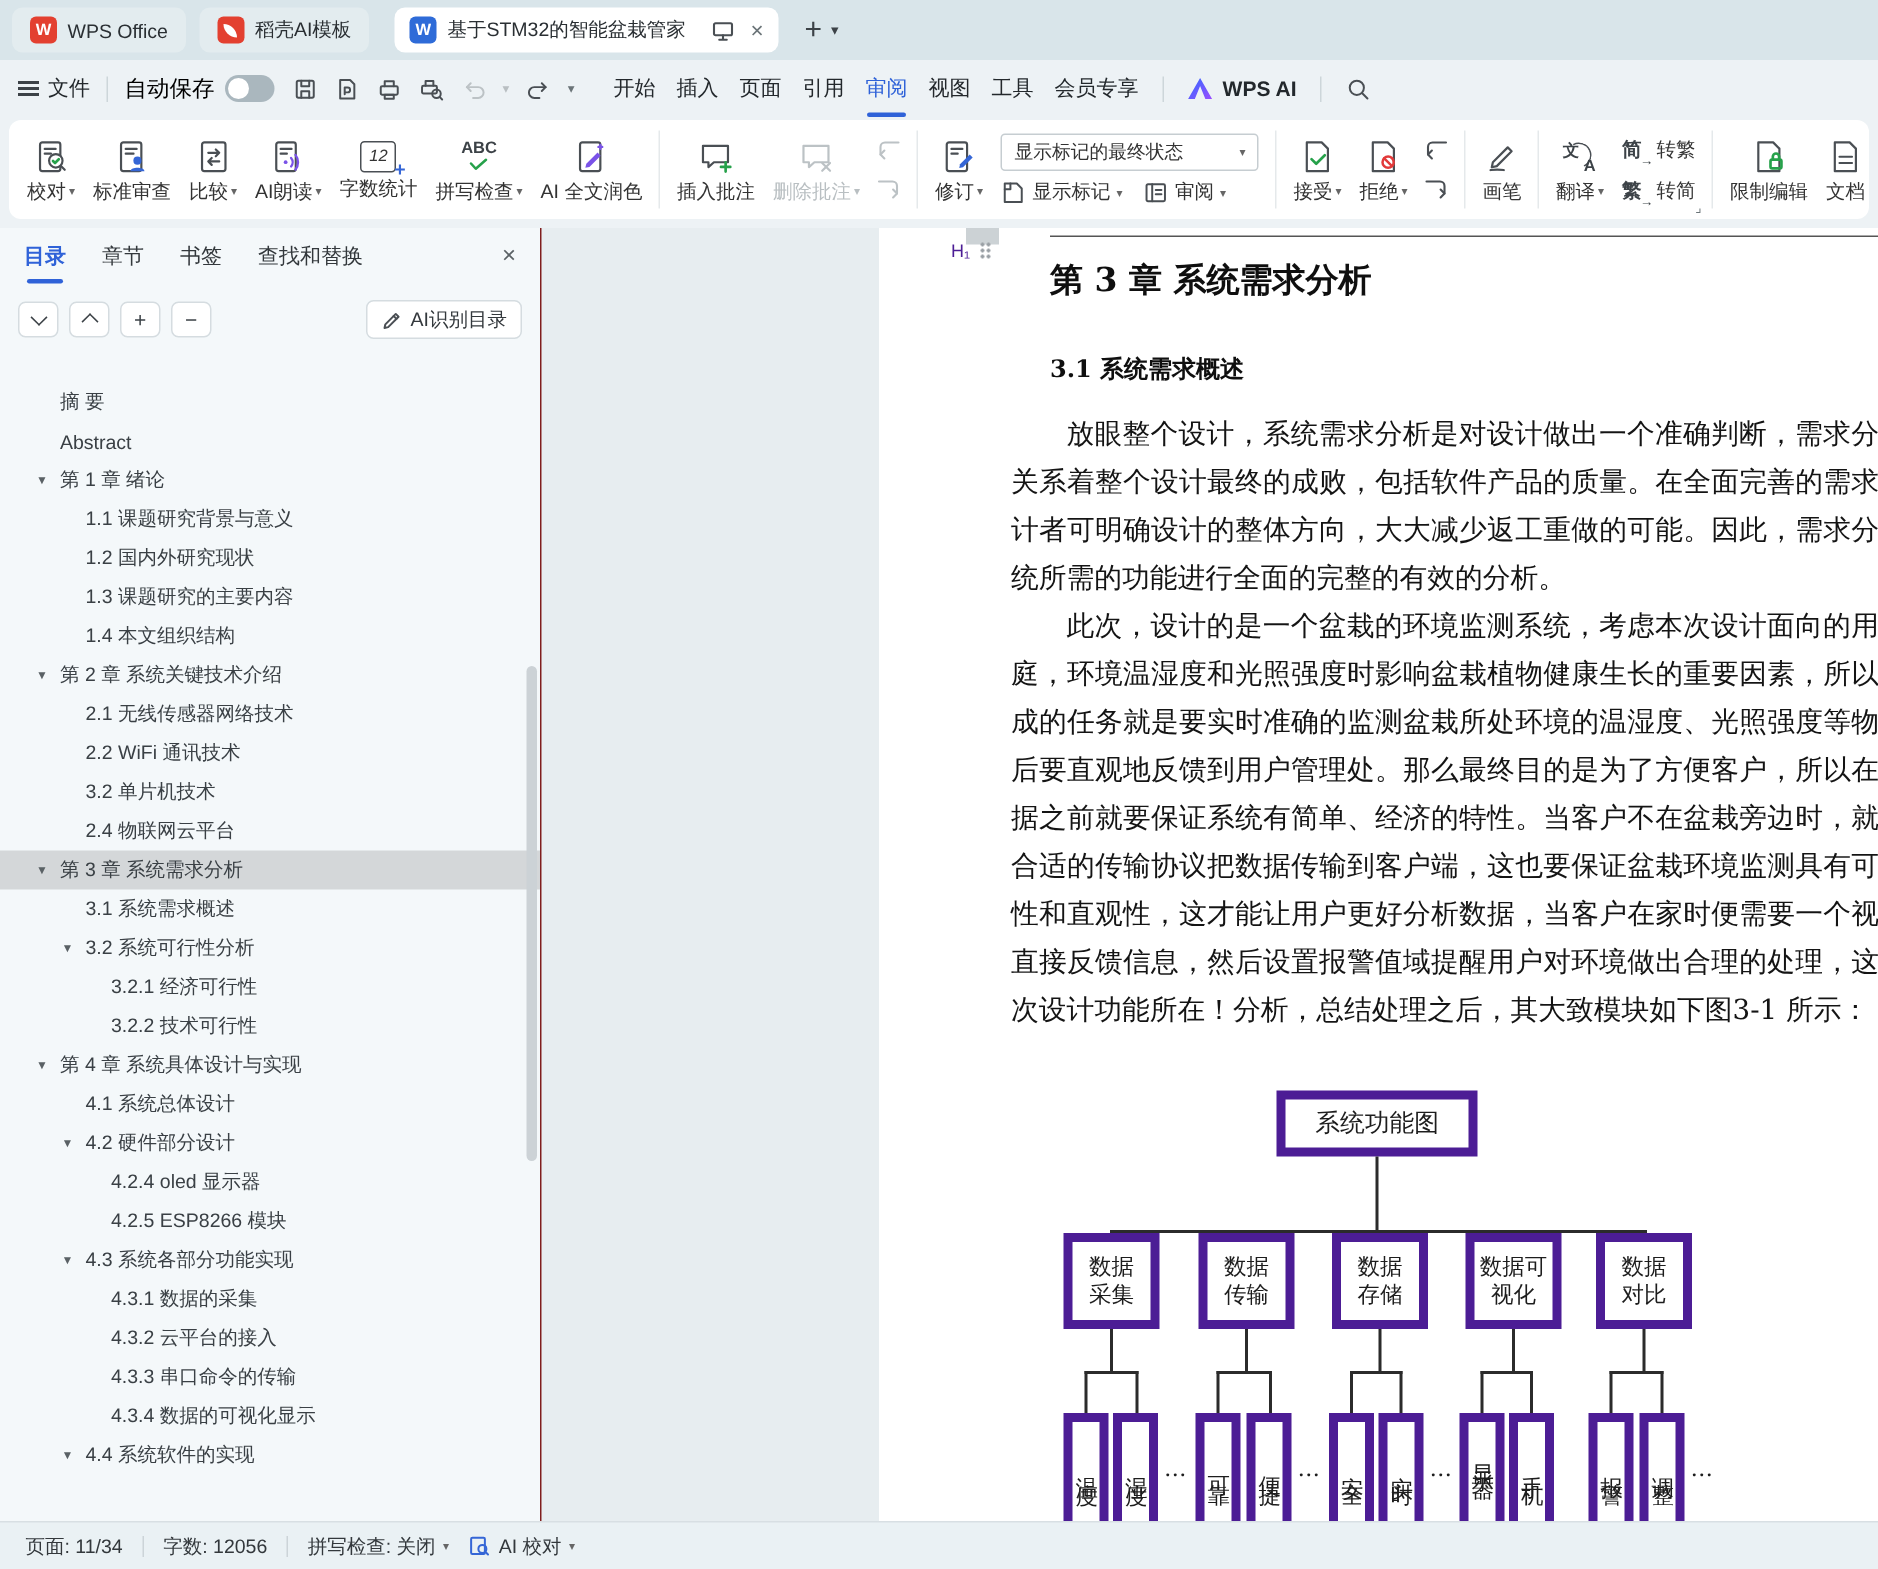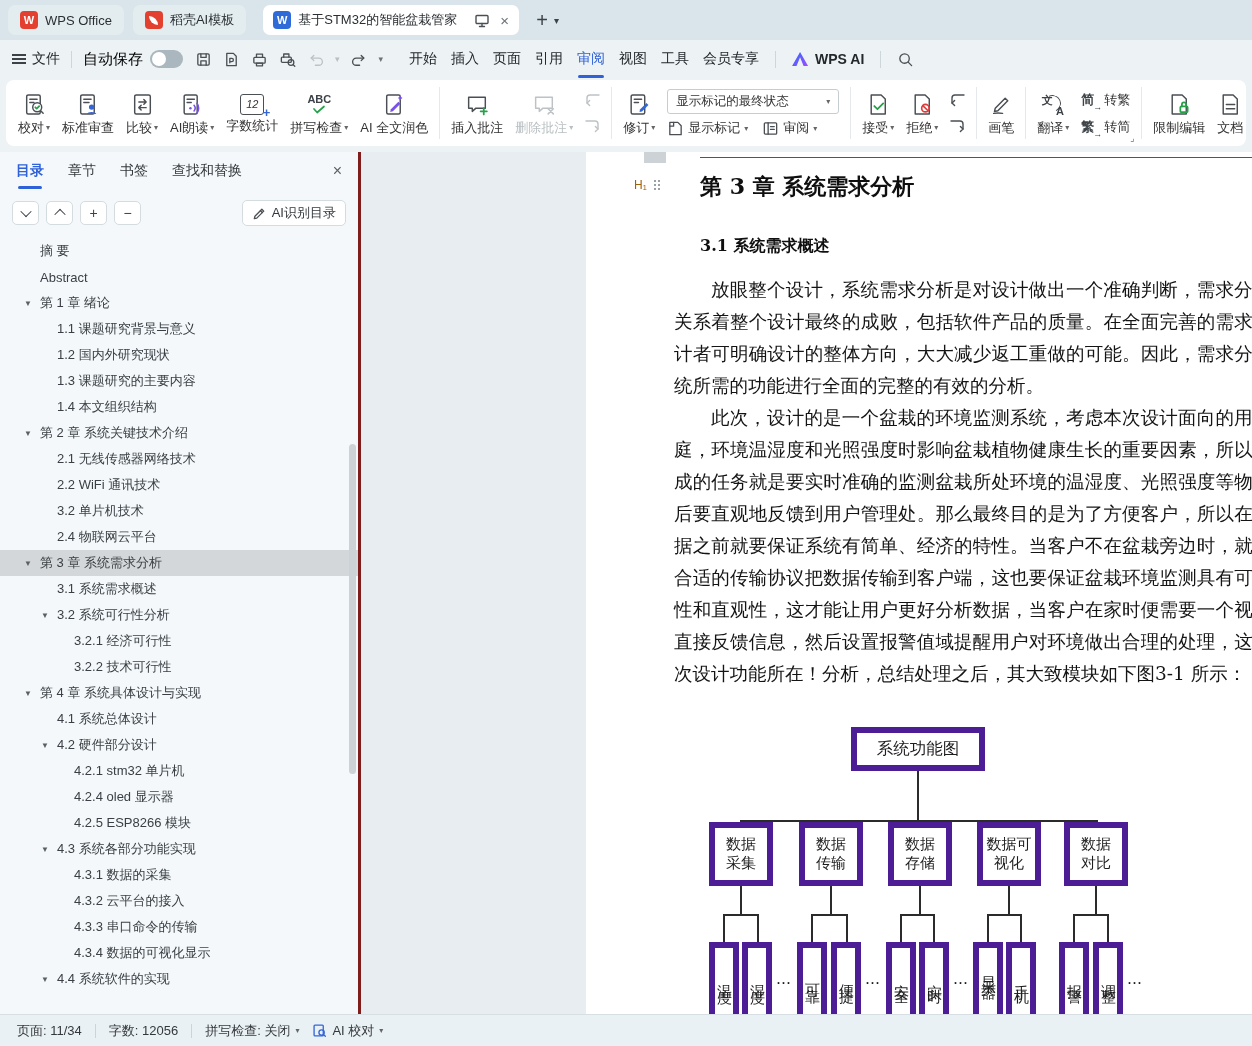--- a/index.html
+++ b/index.html
@@ -66,48 +66,48 @@
   .zh-ic em{position:absolute;right:-8px;bottom:-3px;font-size:9px;font-style:normal;color:#3c4247}
   .tr-ic{position:relative;width:25px;height:25px}
   .tr-ic i{position:absolute;left:1px;top:1px;font-style:normal;font-size:11px;font-weight:bold;color:#3c4247}
   .tr-ic em{position:absolute;right:2px;bottom:0;font-style:normal;font-size:11px;font-weight:bold;color:#3c4247}
   .arc{position:absolute;width:17px;height:17px;border:1.4px solid #4a4f54;border-radius:50%;border-left-color:transparent;border-bottom-color:transparent}
   .arc.a1{left:3px;top:3px;transform:rotate(18deg)}
   .launcher{position:absolute;font-size:9px;color:#6b7478;right:2px;bottom:1px}
   .tgroup{position:relative;display:flex;align-items:center;flex:0 0 auto}
 
   
-  .sidebar{position:absolute;top:152px;left:0;width:361px;bottom:32px;background:#f4f8fa;border-right:3px solid #7f1d1d;overflow:hidden}
+  .sidebar{position:absolute;top:152px;left:0;width:361px;bottom:32px;background:#f4f8fa;border-right:1px solid #7f1d1d;overflow:hidden}
   .side-tabs{display:flex;align-items:center;height:38px;padding:0 16px;font-size:14px;color:#33383c;gap:24px}
   .side-tab{position:relative}
   .side-tab.active{color:#2f62d8;font-weight:bold}
   .side-tab.active::after{content:"";position:absolute;left:2px;right:2px;bottom:-9px;height:3px;border-radius:2px;background:#2f62d8}
   .side-x{margin-left:auto;color:#5a6165;font-size:16px}
   .side-toolbar{display:flex;align-items:center;gap:7px;padding:10px 12px 4px}
   .sbtn{width:27px;height:24px;background:#fff;border:1px solid #d5dce0;border-radius:5px;display:flex;align-items:center;justify-content:center;color:#3c4247;font-size:14px}
   .cv{width:8px;height:8px;border:1.6px solid #3c4247;border-top:none;border-right:none;display:block}
   .cv.dn{transform:rotate(-45deg) translate(1px,-1px)}
   .cv.up{transform:rotate(135deg) translate(1px,-1px)}
   .ai-toc{margin-left:auto;height:26px;background:#fff;border:1px solid #d5dce0;border-radius:5px;display:flex;align-items:center;gap:5px;padding:0 9px;font-size:13px;color:#33383c}
-  .toc{margin-top:8px;font-size:13px;color:#3a4045}
+  .toc{margin-top:25px;font-size:13px;color:#3a4045}
   .toc-row{height:26px;display:flex;align-items:center;position:relative;padding-left:40px}
   .toc-row.l1{padding-left:57px}
   .toc-row.l2{padding-left:74px}
   .toc-row.sel{background:#d4d7d9}
   .tri{position:absolute;font-size:8px;color:#5a6165;top:50%;transform:translateY(-50%)}
   .l0 .tri{left:24px}.l1 .tri{left:41px}
   .toc-lbl{white-space:nowrap}
   .side-scroll{position:absolute;right:2px;top:292px;width:7px;height:330px;background:#ccd2d6;border-radius:4px}
 
   
   .docarea{position:absolute;top:152px;left:362px;right:0;bottom:32px;background:#e7edf0;overflow:hidden}
   .page{position:absolute;left:224px;top:0;width:860px;height:100%;background:#fff}
   .page-handle{position:absolute;left:58px;top:0;width:22px;height:11px;background:#ccd2d5}
   .page-topline{position:absolute;left:114px;top:5px;right:0;height:1px;background:#555}
-  .h1marker{position:absolute;left:48px;top:26px;color:#a16207;font-size:12px;display:flex;align-items:center;gap:6px}
+  .h1marker{position:absolute;left:48px;top:8px;color:#4c1d95;font-size:12px;display:flex;align-items:center;gap:6px}
   .dots{width:8px;height:12px;background:radial-gradient(circle,#9aa0a5 1.1px,transparent 1.3px);background-size:4px 4px}
   .serif{font-family:"DejaVu Serif","Liberation Serif",serif}
   .doc-heading{position:absolute;left:114px;top:20px;font-size:22px;font-weight:bold;color:#0f0f0f}
   .doc-sub{position:absolute;left:114px;top:84px;font-size:16px;font-weight:bold;color:#0f0f0f}
   .doc-body{position:absolute;left:88px;top:122px;width:672px;font-size:18.5px;line-height:32px;text-align:justify;color:#141414}
   .doc-body p{text-indent:37px}
   
   .dg{position:absolute;inset:0}
   .dbx{position:absolute;background:#fff;border:6px solid #4c1d95;color:#1d1d1d;display:flex;align-items:center;justify-content:center;text-align:center}
   .rootbox{font-size:16.5px}
@@ -555,23 +555,20 @@
         <span class="toc-lbl">第 4 章 系统具体设计与实现</span>
       </div>
     <div class="toc-row l1">
         <span class="toc-lbl">4.1 系统总体设计</span>
       </div>
     <div class="toc-row l1">
         <span class="tri">▼</span>
         <span class="toc-lbl">4.2 硬件部分设计</span>
       </div>
     <div class="toc-row l2">
-        <span class="toc-lbl">4.2.1 stm32 单片机</span>
-      </div>
-    <div class="toc-row l2">
         <span class="toc-lbl">4.2.4 oled 显示器</span>
       </div>
     <div class="toc-row l2">
         <span class="toc-lbl">4.2.5 ESP8266 模块</span>
       </div>
     <div class="toc-row l1">
         <span class="tri">▼</span>
         <span class="toc-lbl">4.3 系统各部分功能实现</span>
       </div>
     <div class="toc-row l2">

